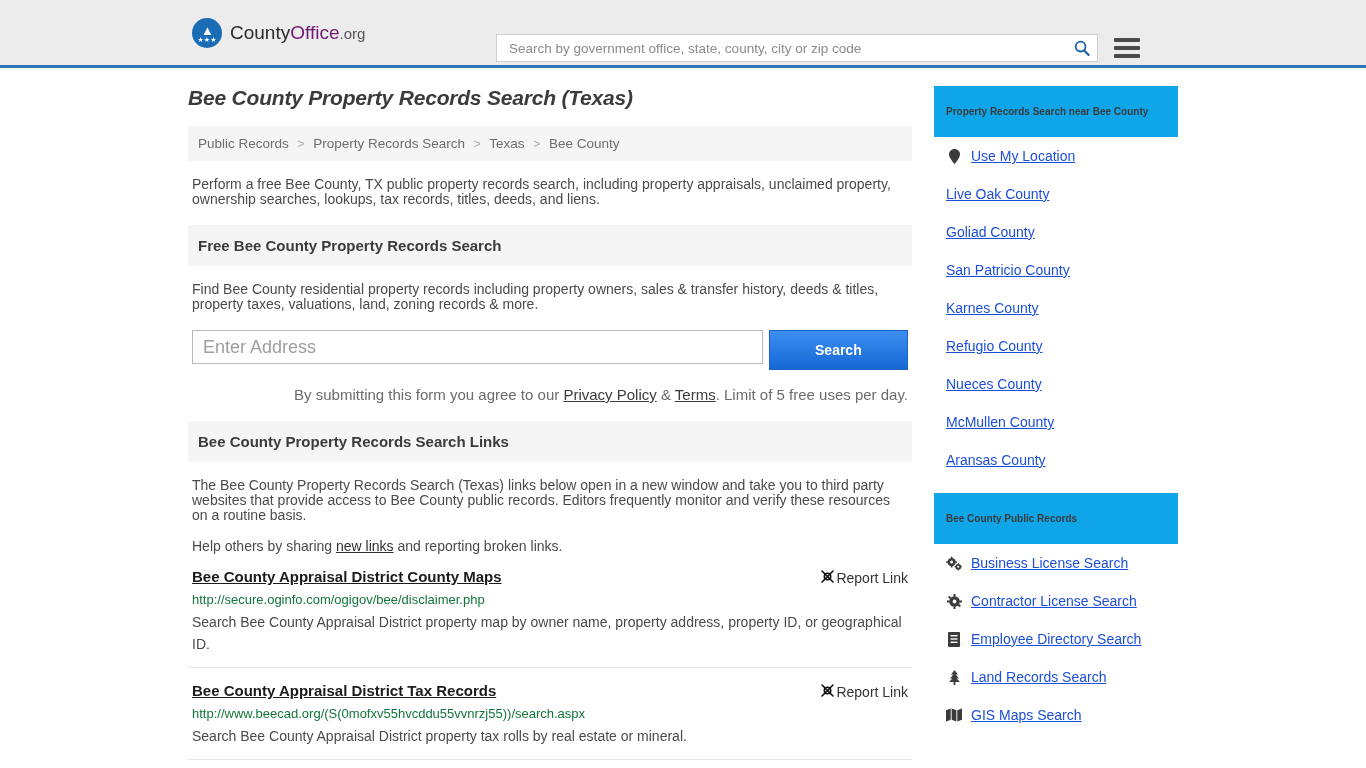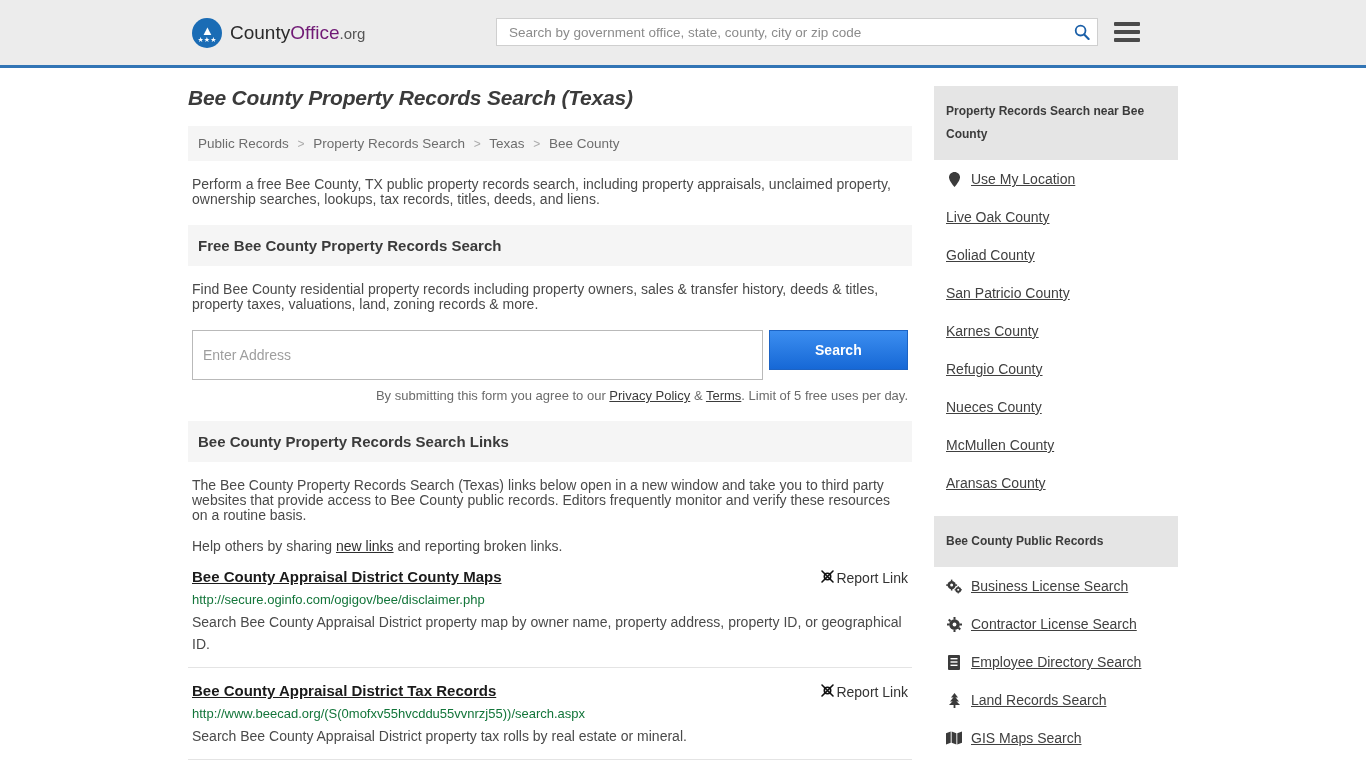--- a/index.html
+++ b/index.html
@@ -55,21 +55,21 @@
     font-size: 19px;
     color: #2b2b2b;
     white-space: nowrap;
   }
   .logo-text .b { font-weight: normal; color: #701a75; text-align: right; }
   .logo-text .org { font-size: 15px; color: #555; }
 
   .search-area {
     position: absolute;
     left: 496px;
-    top: 18px;
+    top: 34px;
     width: 644px;
     height: 28px;
     display: flex;
     align-items: center;
   }
   .search-box {
     flex: 1;
     height: 28px;
     background: #ffffff;
     border: 1px solid #cfcfcf;
@@ -163,45 +163,45 @@
 
   
   .form-row {
     display: flex;
     margin-top: 18px;
     padding: 0 4px;
     gap: 6px;
   }
   .addr-input {
     width: 574px;
-    height: 50px;
+    height: 34px;
     border: 1px solid #b9b9b9;
     padding: 0 10px;
-    font-size: 14px;
+    font-size: 18px;
     font-family: "Liberation Sans", sans-serif;
     color: #333;
     outline: none;
   }
   .addr-input::placeholder { color: #9e9e9e; }
   .search-btn {
     width: 140px;
     height: 40px;
     border: 1px solid #1c63c4;
     background: linear-gradient(180deg, #3c8ef0 0%, #1668d6 100%);
     color: #ffffff;
     font-size: 14px;
     font-weight: bold;
     font-family: "Liberation Sans", sans-serif;
     cursor: pointer;
   }
   .fineprint {
     text-align: right;
-    font-size: 13px;
+    font-size: 15px;
     color: #6b6b6b;
-    margin-top: 8px;
+    margin-top: 16px;
     padding: 0 4px;
   }
   .fineprint a { color: #3b3b3b; text-decoration: underline; }
 
   
   .result {
     padding: 14px 4px 12px 4px;
     border-bottom: 1px solid #e4e4e4;
   }
   .result-head {
@@ -235,37 +235,37 @@
   }
   .result-desc {
     font-size: 14px;
     line-height: 22px;
     color: #4a4a4a;
     margin-top: 4px;
   }
 
   
   .side-band {
-    background: #e5e5e5;
+    background: #0ea5e9;
     padding: 14px 12px;
-    font-size: 12px;
+    font-size: 10px;
     font-weight: bold;
     color: #3b3b3b;
     line-height: 23px;
   }
   .side-list { padding: 0 12px; }
   .side-item {
     display: flex;
     align-items: center;
     gap: 9px;
     padding: 11px 0 11px 0;
     font-size: 14px;
   }
   .side-item a {
-    color: #404040;
+    color: #1d4ed8;
     text-decoration: underline;
   }
   .side-icon {
     width: 16px;
     flex: none;
     display: flex;
     align-items: center;
     justify-content: center;
     color: #3b3b3b;
   }

